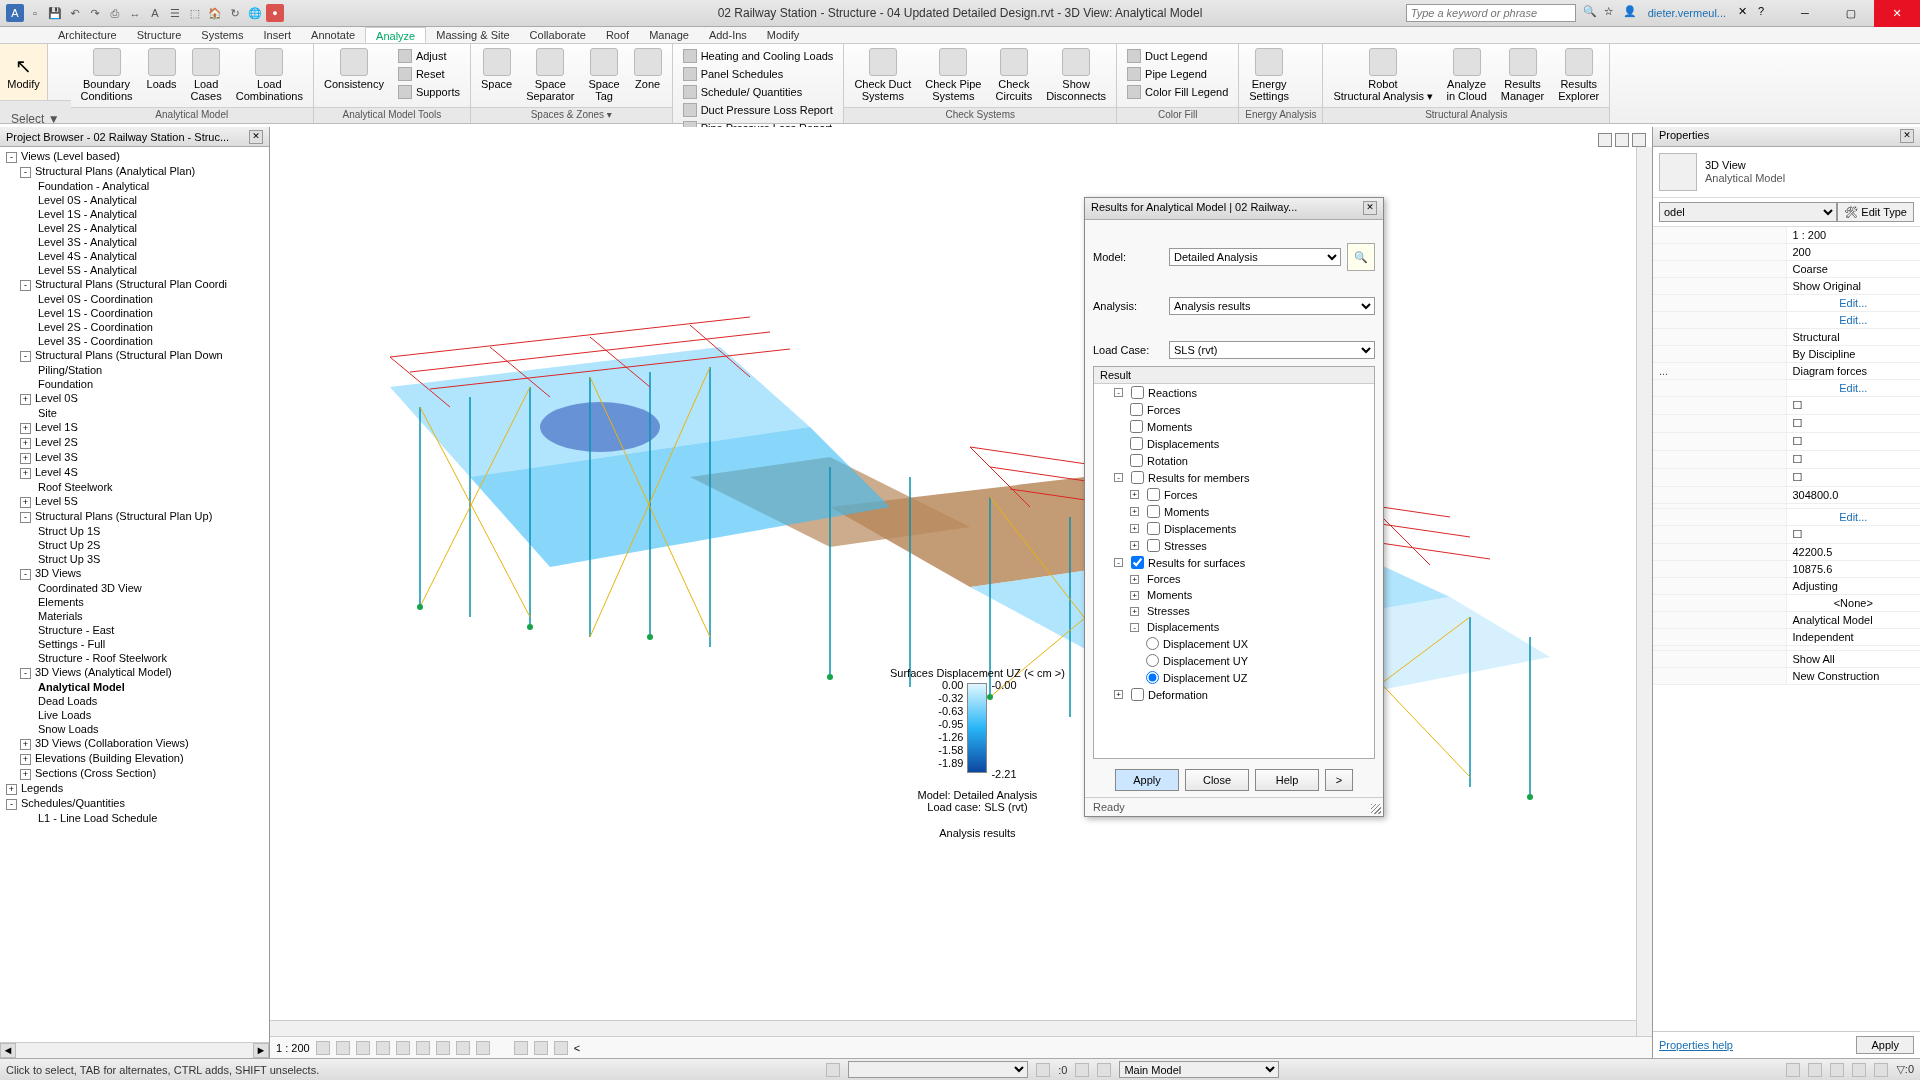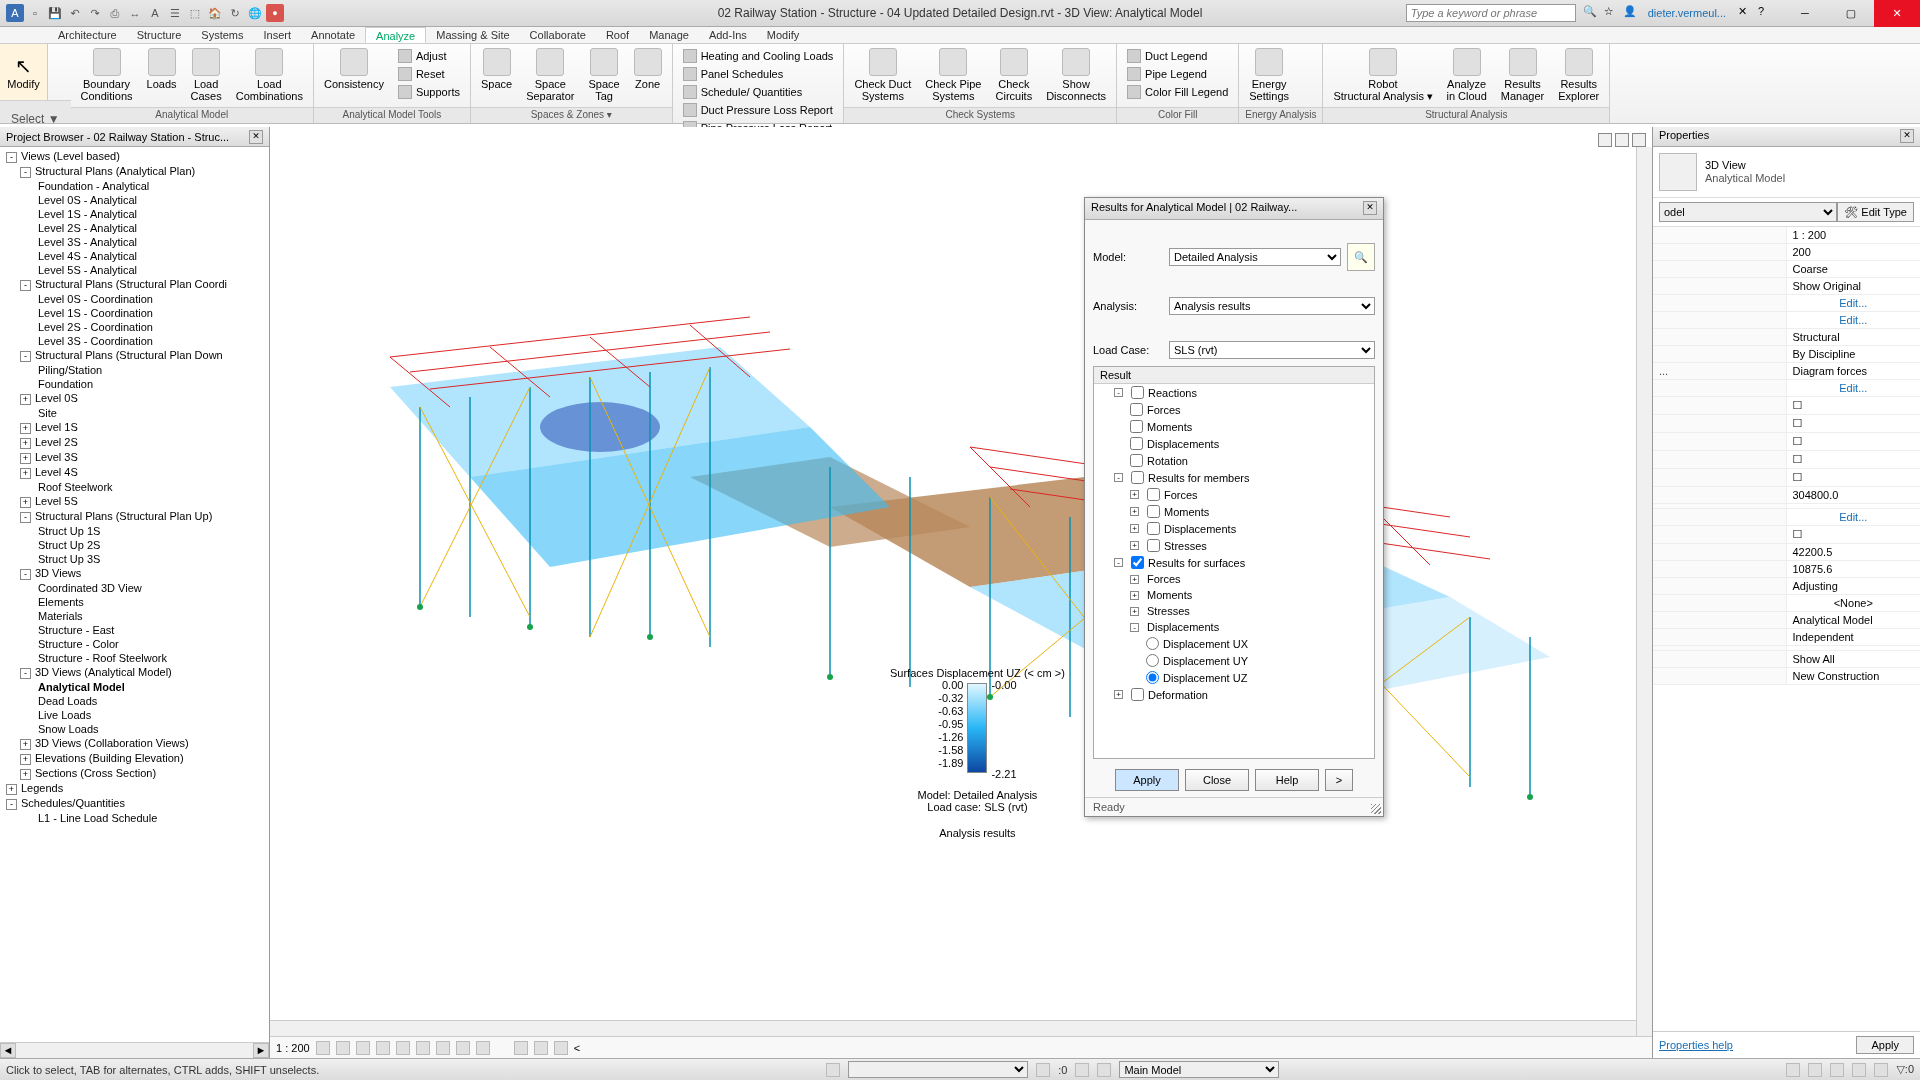--- a/index.html
+++ b/index.html
@@ -380,21 +380,21 @@
         <div class="node i1"><span class="exp">+</span>Level 5S</div>
         <div class="node i1"><span class="exp">-</span>Structural Plans (Structural Plan Up)</div>
         <div class="node i2">Struct Up 1S</div>
         <div class="node i2">Struct Up 2S</div>
         <div class="node i2">Struct Up 3S</div>
         <div class="node i1"><span class="exp">-</span>3D Views</div>
         <div class="node i2">Coordinated 3D View</div>
         <div class="node i2">Elements</div>
         <div class="node i2">Materials</div>
         <div class="node i2">Structure - East</div>
-        <div class="node i2">Structure - Color</div>
+        <div class="node i2">Settings - Full</div>
         <div class="node i2">Structure - Roof Steelwork</div>
         <div class="node i1"><span class="exp">-</span>3D Views (Analytical Model)</div>
         <div class="node i2 bold">Analytical Model</div>
         <div class="node i2">Dead Loads</div>
         <div class="node i2">Live Loads</div>
         <div class="node i2">Snow Loads</div>
         <div class="node i1"><span class="exp">+</span>3D Views (Collaboration Views)</div>
         <div class="node i1"><span class="exp">+</span>Elevations (Building Elevation)</div>
         <div class="node i1"><span class="exp">+</span>Sections (Cross Section)</div>
         <div class="node i0"><span class="exp">+</span>Legends</div>

